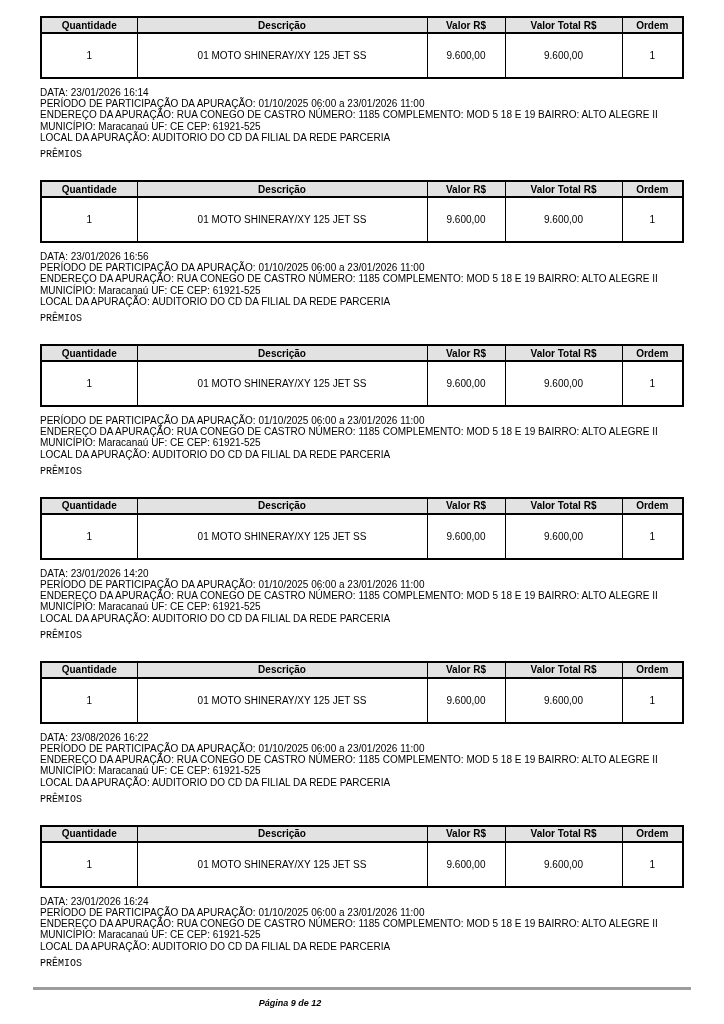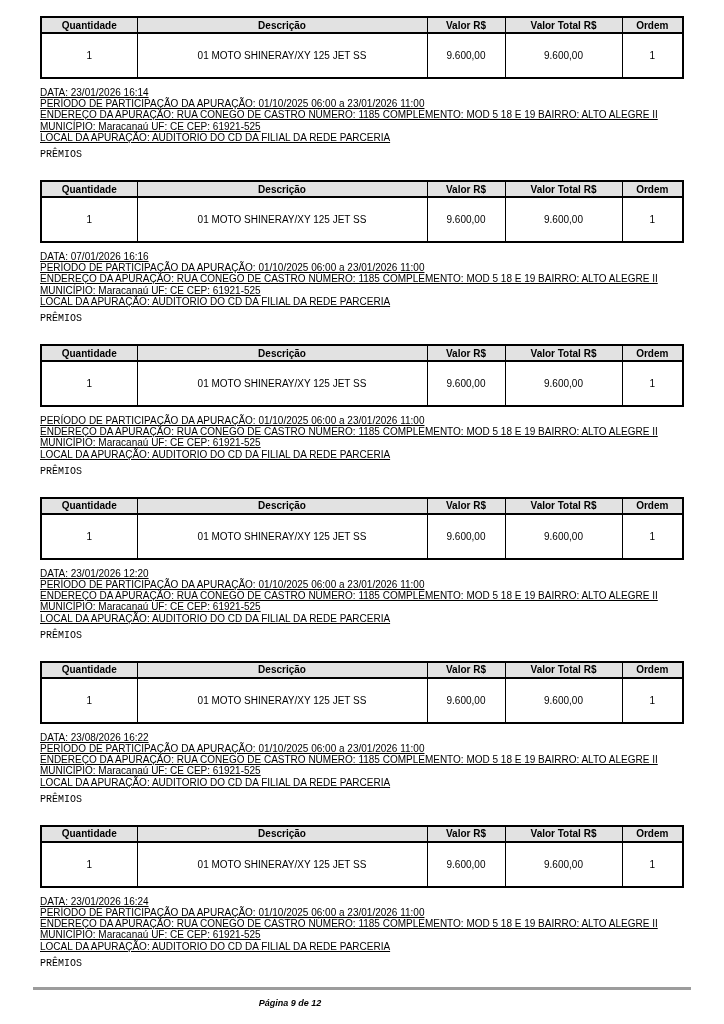--- a/index.html
+++ b/index.html
@@ -46,21 +46,20 @@
     text-align: center;
     vertical-align: middle;
     height: 45px;
     padding: 0 2px;
   }
 
   .info {
     margin-top: 8px;
     font-size: 10px;
     line-height: 11.2px;
-    text-decoration: underline;
   }
   .premios {
     margin-top: 6px;
     font-size: 10px;
     line-height: 11px;
     font-family: Liberation Mono, monospace;
   }
 
   .footer-divider {
     position: absolute;
@@ -145,96 +144,96 @@
         <tr>
           <td>1</td>
           <td>01 MOTO SHINERAY/XY 125 JET SS</td>
           <td>9.600,00</td>
           <td>9.600,00</td>
           <td>1</td>
         </tr>
       </tbody>
     </table>
     <div class="info">
-      <div>DATA: 07/01/2026 16:16</div>
-      <div>PERÍODO DE PARTICIPAÇÃO DA APURAÇÃO: 01/10/2025 06:00 a 23/01/2026 11:00</div>
-      <div>ENDEREÇO DA APURAÇÃO: RUA CONEGO DE CASTRO NÚMERO: 1185 COMPLEMENTO: MOD 5 18 E 19 BAIRRO: ALTO ALEGRE II</div>
-      <div>MUNICÍPIO: Maracanaú UF: CE CEP: 61921-525</div>
-      <div>LOCAL DA APURAÇÃO: AUDITORIO DO CD DA FILIAL DA REDE PARCERIA</div>
-    </div>
-    <div class="premios">PRÊMIOS</div>
-  </section>
-
-  <section class="group">
-    <table class="prize-table">
-      <colgroup>
-        <col class="col-qtd">
-            <col class="col-desc">
-            <col class="col-valor">
-            <col class="col-total">
-            <col class="col-ordem">
-      </colgroup>
-      <thead>
-        <tr>
-          <th>Quantidade</th>
-          <th>Descrição</th>
-          <th>Valor R$</th>
-          <th>Valor Total R$</th>
-          <th>Ordem</th>
-        </tr>
-      </thead>
-      <tbody>
-        <tr>
-          <td>1</td>
-          <td>01 MOTO SHINERAY/XY 125 JET SS</td>
-          <td>9.600,00</td>
-          <td>9.600,00</td>
-          <td>1</td>
-        </tr>
-      </tbody>
-    </table>
-    <div class="info">
-      <div>PERÍODO DE PARTICIPAÇÃO DA APURAÇÃO: 01/10/2025 06:00 a 23/01/2026 11:00</div>
-      <div>ENDEREÇO DA APURAÇÃO: RUA CONEGO DE CASTRO NÚMERO: 1185 COMPLEMENTO: MOD 5 18 E 19 BAIRRO: ALTO ALEGRE II</div>
-      <div>MUNICÍPIO: Maracanaú UF: CE CEP: 61921-525</div>
-      <div>LOCAL DA APURAÇÃO: AUDITORIO DO CD DA FILIAL DA REDE PARCERIA</div>
-    </div>
-    <div class="premios">PRÊMIOS</div>
-  </section>
-
-  <section class="group">
-    <table class="prize-table">
-      <colgroup>
-        <col class="col-qtd">
-            <col class="col-desc">
-            <col class="col-valor">
-            <col class="col-total">
-            <col class="col-ordem">
-      </colgroup>
-      <thead>
-        <tr>
-          <th>Quantidade</th>
-          <th>Descrição</th>
-          <th>Valor R$</th>
-          <th>Valor Total R$</th>
-          <th>Ordem</th>
-        </tr>
-      </thead>
-      <tbody>
-        <tr>
-          <td>1</td>
-          <td>01 MOTO SHINERAY/XY 125 JET SS</td>
-          <td>9.600,00</td>
-          <td>9.600,00</td>
-          <td>1</td>
-        </tr>
-      </tbody>
-    </table>
-    <div class="info">
-      <div>DATA: 23/01/2026 12:20</div>
+      <div>DATA: 23/01/2026 16:56</div>
+      <div>PERÍODO DE PARTICIPAÇÃO DA APURAÇÃO: 01/10/2025 06:00 a 23/01/2026 11:00</div>
+      <div>ENDEREÇO DA APURAÇÃO: RUA CONEGO DE CASTRO NÚMERO: 1185 COMPLEMENTO: MOD 5 18 E 19 BAIRRO: ALTO ALEGRE II</div>
+      <div>MUNICÍPIO: Maracanaú UF: CE CEP: 61921-525</div>
+      <div>LOCAL DA APURAÇÃO: AUDITORIO DO CD DA FILIAL DA REDE PARCERIA</div>
+    </div>
+    <div class="premios">PRÊMIOS</div>
+  </section>
+
+  <section class="group">
+    <table class="prize-table">
+      <colgroup>
+        <col class="col-qtd">
+            <col class="col-desc">
+            <col class="col-valor">
+            <col class="col-total">
+            <col class="col-ordem">
+      </colgroup>
+      <thead>
+        <tr>
+          <th>Quantidade</th>
+          <th>Descrição</th>
+          <th>Valor R$</th>
+          <th>Valor Total R$</th>
+          <th>Ordem</th>
+        </tr>
+      </thead>
+      <tbody>
+        <tr>
+          <td>1</td>
+          <td>01 MOTO SHINERAY/XY 125 JET SS</td>
+          <td>9.600,00</td>
+          <td>9.600,00</td>
+          <td>1</td>
+        </tr>
+      </tbody>
+    </table>
+    <div class="info">
+      <div>PERÍODO DE PARTICIPAÇÃO DA APURAÇÃO: 01/10/2025 06:00 a 23/01/2026 11:00</div>
+      <div>ENDEREÇO DA APURAÇÃO: RUA CONEGO DE CASTRO NÚMERO: 1185 COMPLEMENTO: MOD 5 18 E 19 BAIRRO: ALTO ALEGRE II</div>
+      <div>MUNICÍPIO: Maracanaú UF: CE CEP: 61921-525</div>
+      <div>LOCAL DA APURAÇÃO: AUDITORIO DO CD DA FILIAL DA REDE PARCERIA</div>
+    </div>
+    <div class="premios">PRÊMIOS</div>
+  </section>
+
+  <section class="group">
+    <table class="prize-table">
+      <colgroup>
+        <col class="col-qtd">
+            <col class="col-desc">
+            <col class="col-valor">
+            <col class="col-total">
+            <col class="col-ordem">
+      </colgroup>
+      <thead>
+        <tr>
+          <th>Quantidade</th>
+          <th>Descrição</th>
+          <th>Valor R$</th>
+          <th>Valor Total R$</th>
+          <th>Ordem</th>
+        </tr>
+      </thead>
+      <tbody>
+        <tr>
+          <td>1</td>
+          <td>01 MOTO SHINERAY/XY 125 JET SS</td>
+          <td>9.600,00</td>
+          <td>9.600,00</td>
+          <td>1</td>
+        </tr>
+      </tbody>
+    </table>
+    <div class="info">
+      <div>DATA: 23/01/2026 14:20</div>
       <div>PERÍODO DE PARTICIPAÇÃO DA APURAÇÃO: 01/10/2025 06:00 a 23/01/2026 11:00</div>
       <div>ENDEREÇO DA APURAÇÃO: RUA CONEGO DE CASTRO NÚMERO: 1185 COMPLEMENTO: MOD 5 18 E 19 BAIRRO: ALTO ALEGRE II</div>
       <div>MUNICÍPIO: Maracanaú UF: CE CEP: 61921-525</div>
       <div>LOCAL DA APURAÇÃO: AUDITORIO DO CD DA FILIAL DA REDE PARCERIA</div>
     </div>
     <div class="premios">PRÊMIOS</div>
   </section>
 
   <section class="group">
     <table class="prize-table">

